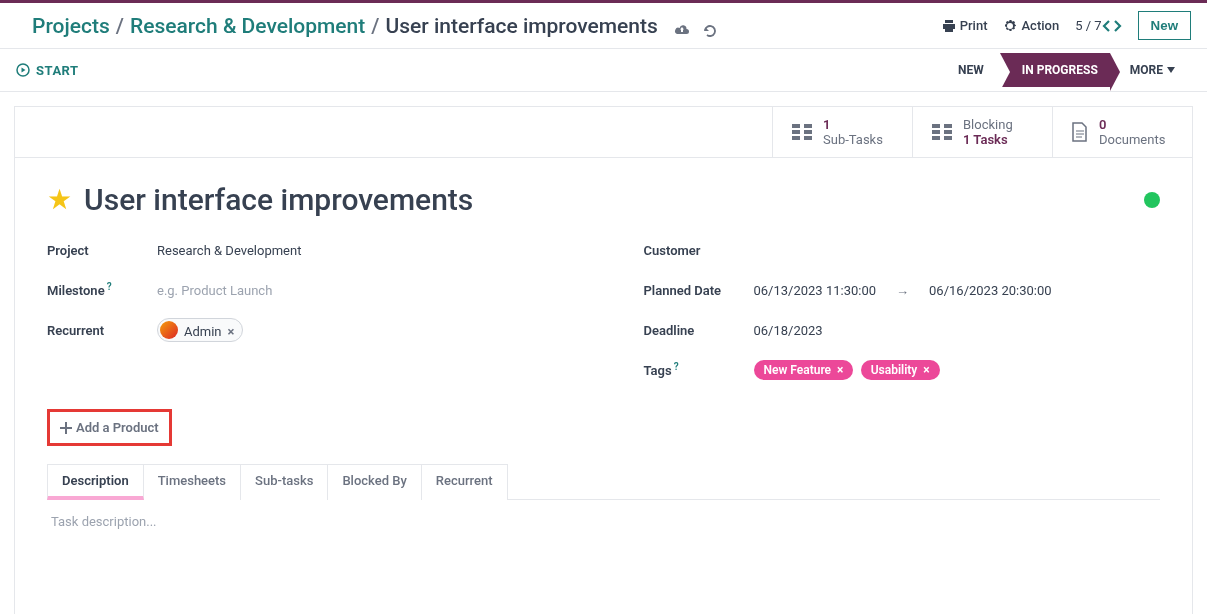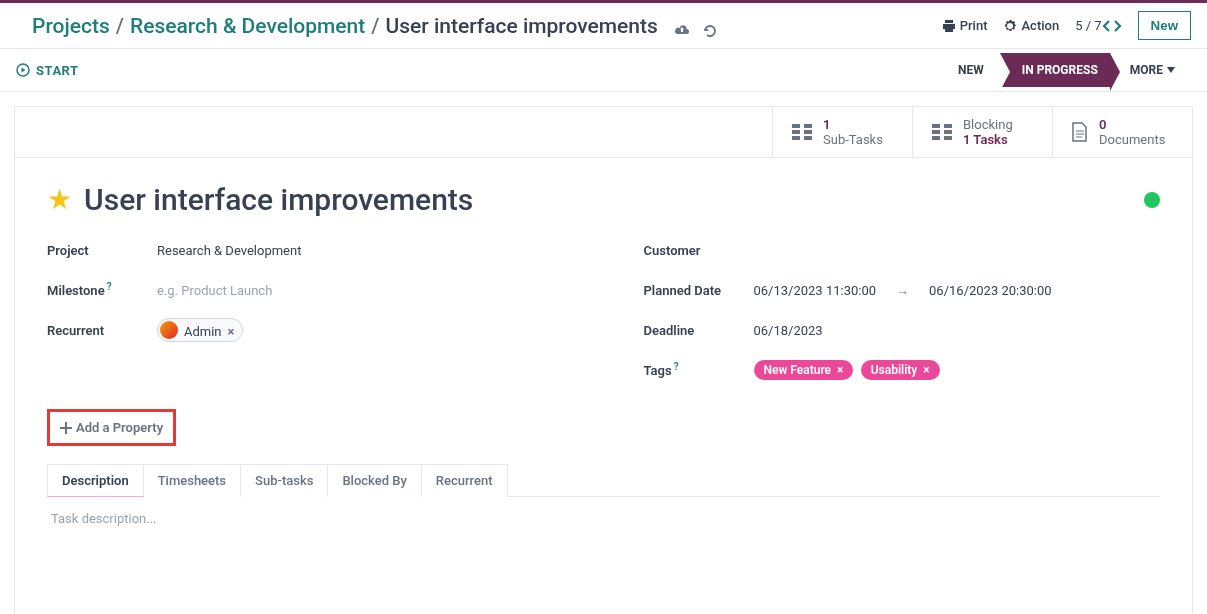--- a/index.html
+++ b/index.html
@@ -46,21 +46,21 @@
 .assignee-tag .remove { color: #6b7280; cursor: pointer; font-weight: bold; }
 .tag-pill { display: inline-flex; align-items: center; gap: 6px; background: #ec4899; color: #fff; border-radius: 12px; padding: 3px 10px; font-weight: 600; font-size: 12px; margin-right: 4px; }
 .tag-pill .remove { cursor: pointer; font-weight: bold; }
 .date-group { display: flex; align-items: center; gap: 20px; }
 .arrow-ic { color: #6b7280; }
 .add-prop { display: inline-flex; align-items: center; gap: 4px; padding: 6px 8px; color: #6b7280; font-weight: 600; cursor: pointer; }
 .add-prop-wrap { display: inline-block; border: 3px solid #e53935; margin-top: 12px; padding: 2px; }
 .tabs { display: flex; margin: 18px 0 0 0; }
 .tab { border: 1px solid #e5e7eb; border-bottom: none; padding: 8px 14px; background: #fff; cursor: pointer; color: #6b7280; font-weight: 500; }
 .tab + .tab { border-left: none; }
-.tab.active { color: #374151; font-weight: 600; border-bottom: 1px solid #f9a8d4; position: relative; z-index: 1; }
+.tab.active { color: #374151; font-weight: 600; border-bottom: 4px solid #f9a8d4; position: relative; z-index: 1; }
 .tab-content { border-top: 1px solid #e5e7eb; margin-top: -1px; padding: 14px 4px 120px; color: #9ca3af; }
 svg { display: block; }
 </style>
 </head>
 <body>
 
 <div class="topbar">
   <div class="breadcrumbs">
     <span class="bc-link">Projects</span>
     <span class="sep">/</span>
@@ -240,21 +240,21 @@
           </div>
         </div>
       </div>
     </div>
 
     <div class="add-prop-wrap">
       <span class="add-prop">
         <svg width="12" height="12" viewBox="0 0 12 12">
             <path fill="#6b7280" d="M5 0h2v5h5v2H7v5H5V7H0V5h5z"></path>
           </svg>
-        <span>Add a Property</span>
+        <span>Add a Product</span>
       </span>
     </div>
 
     <div class="tabs">
       <div class="tab active">Description</div>
       <div class="tab">Timesheets</div>
       <div class="tab">Sub-tasks</div>
       <div class="tab">Blocked By</div>
       <div class="tab">Recurrent</div>
     </div>

